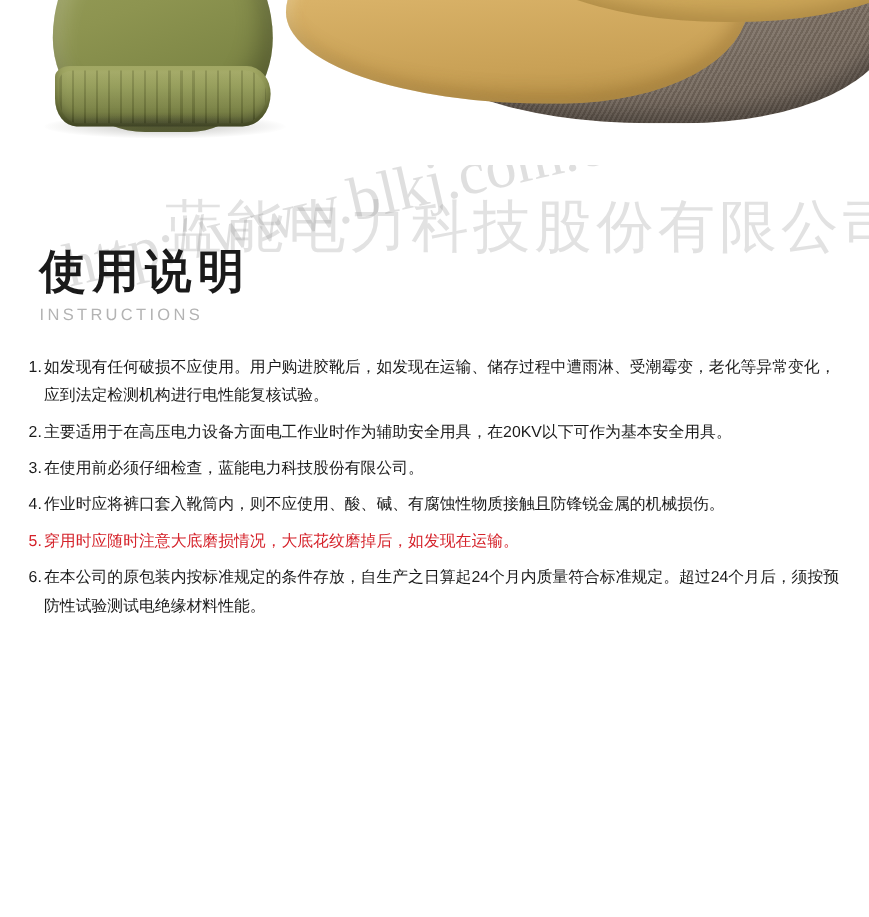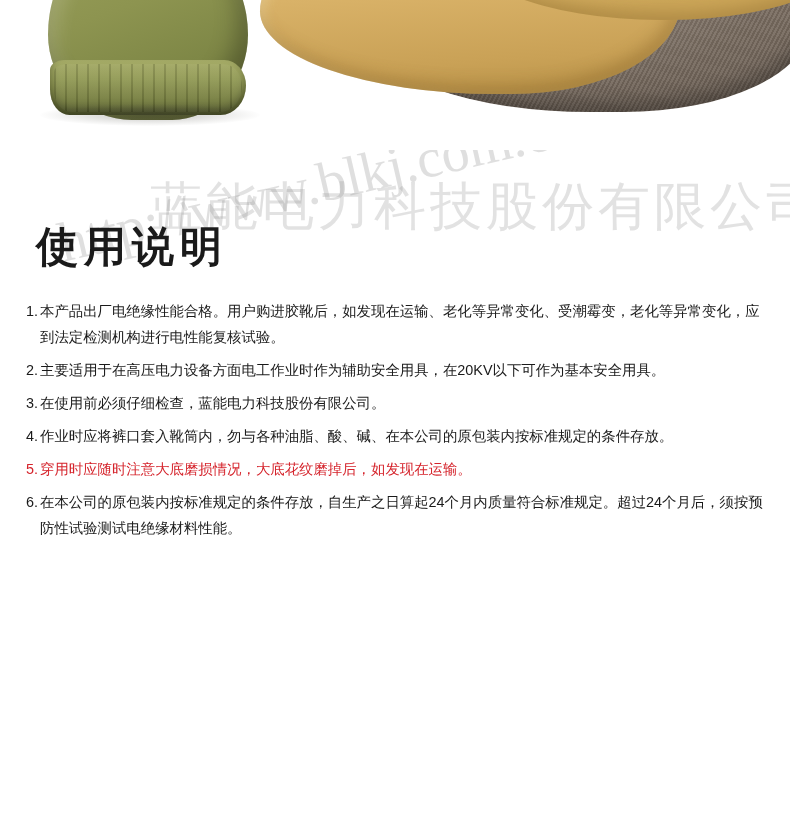--- a/index.html
+++ b/index.html
@@ -209,38 +209,39 @@
   </div>
 </div>
 
 <div class="watermark">
   <div class="wm-cn">蓝能电力科技股份有限公司</div>
   <div class="wm-url">http://www.blkj.com.cn</div>
 </div>
 
 <div class="title-block">
   <div class="title-cn">使用说明</div>
+  <div class="title-en">INSTRUCTIONS</div>
 </div>
 
 <div class="instructions">
   <div class="ins-item">
     <span class="ins-num">1.</span>
-    <span class="ins-text">本产品出厂电绝缘性能合格。用户购进胶靴后，如发现在运输、老化等异常变化、受潮霉变，老化等异常变化，应到法定检测机构进行电性能复核试验。</span>
+    <span class="ins-text">如发现有任何破损不应使用。用户购进胶靴后，如发现在运输、储存过程中遭雨淋、受潮霉变，老化等异常变化，应到法定检测机构进行电性能复核试验。</span>
   </div>
   <div class="ins-item">
     <span class="ins-num">2.</span>
     <span class="ins-text">主要适用于在高压电力设备方面电工作业时作为辅助安全用具，在20KV以下可作为基本安全用具。</span>
   </div>
   <div class="ins-item">
     <span class="ins-num">3.</span>
     <span class="ins-text">在使用前必须仔细检查，蓝能电力科技股份有限公司。</span>
   </div>
   <div class="ins-item">
     <span class="ins-num">4.</span>
-    <span class="ins-text">作业时应将裤口套入靴筒内，勿与各种油脂、酸、碱、在本公司的原包装内按标准规定的条件存放。</span>
+    <span class="ins-text">作业时应将裤口套入靴筒内，则不应使用、酸、碱、有腐蚀性物质接触且防锋锐金属的机械损伤。</span>
   </div>
   <div class="ins-item highlight">
     <span class="ins-num">5.</span>
     <span class="ins-text">穿用时应随时注意大底磨损情况，大底花纹磨掉后，如发现在运输。</span>
   </div>
   <div class="ins-item">
     <span class="ins-num">6.</span>
     <span class="ins-text">在本公司的原包装内按标准规定的条件存放，自生产之日算起24个月内质量符合标准规定。超过24个月后，须按预防性试验测试电绝缘材料性能。</span>
   </div>
 </div>

